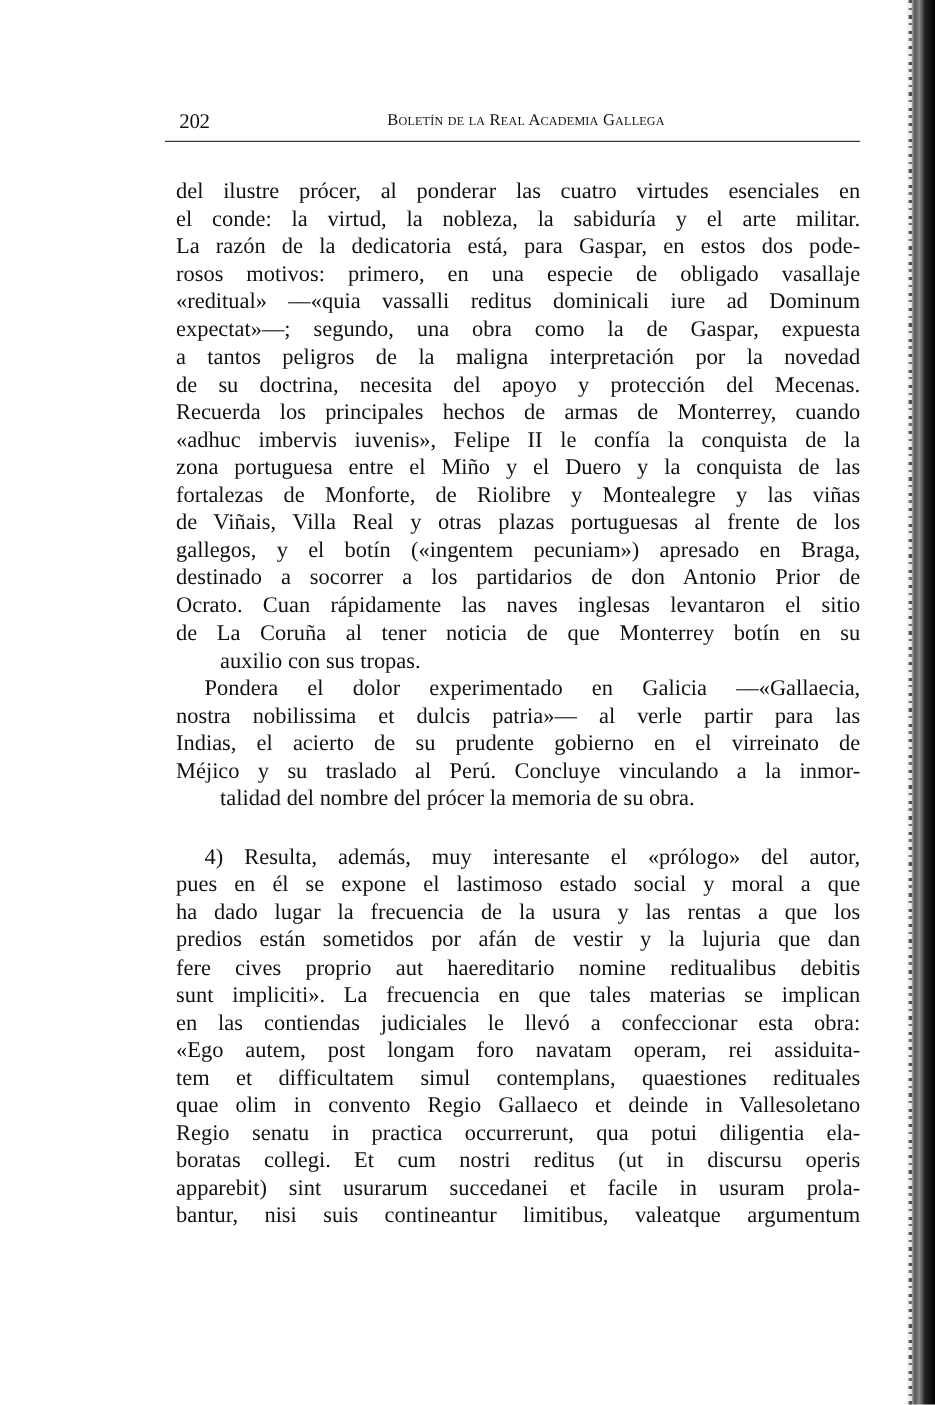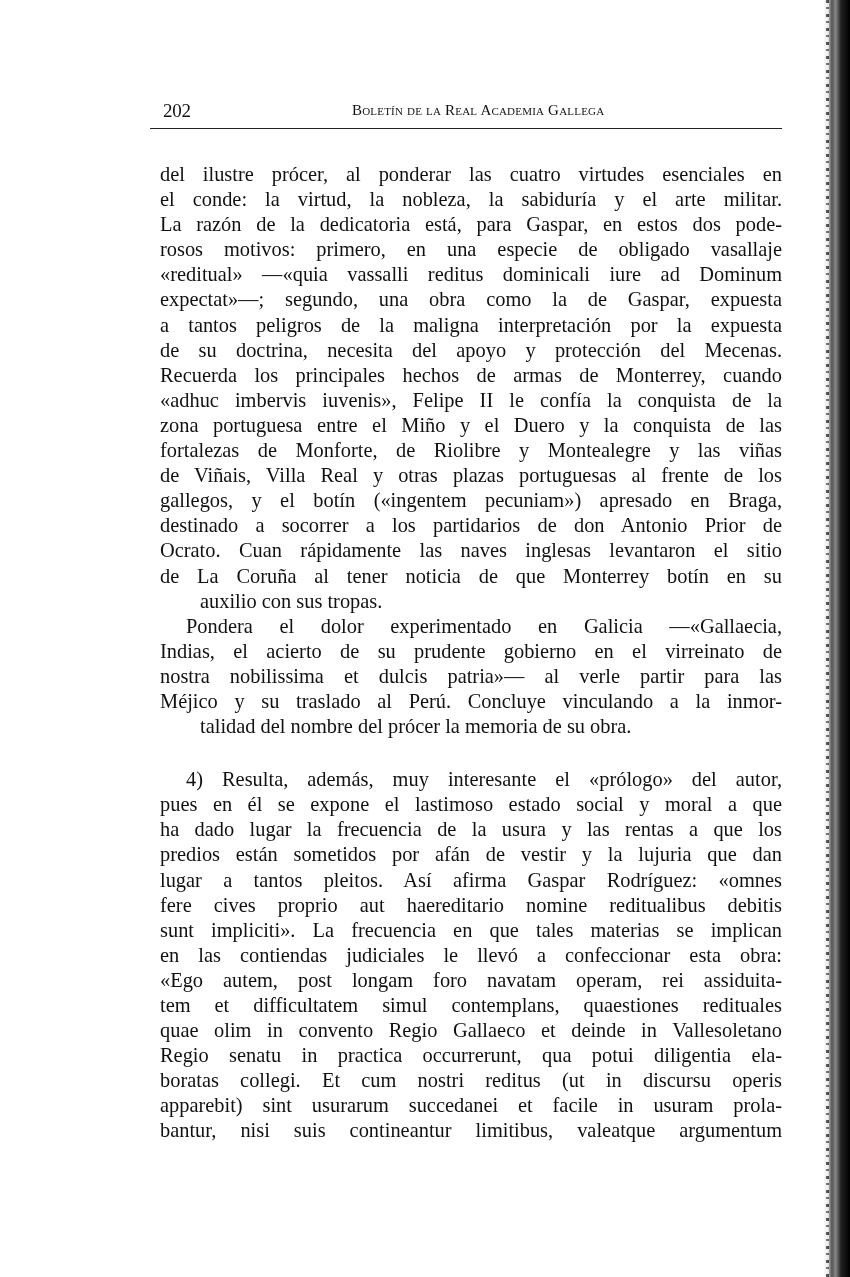--- a/index.html
+++ b/index.html
@@ -52,47 +52,46 @@
   <div class="head-rule"></div>
 
   <div class="body-text">
     <div id="p0">
         <span class="line">del ilustre prócer, al ponderar las cuatro virtudes esenciales en</span>
         <span class="line">el conde: la virtud, la nobleza, la sabiduría y el arte militar.</span>
         <span class="line">La razón de la dedicatoria está, para Gaspar, en estos dos pode-</span>
         <span class="line">rosos motivos: primero, en una especie de obligado vasallaje</span>
         <span class="line">«reditual» —«quia vassalli reditus dominicali iure ad Dominum</span>
         <span class="line">expectat»—; segundo, una obra como la de Gaspar, expuesta</span>
-        <span class="line">a tantos peligros de la maligna interpretación por la expuesta</span>
+        <span class="line">a tantos peligros de la maligna interpretación por la novedad</span>
         <span class="line">de su doctrina, necesita del apoyo y protección del Mecenas.</span>
         <span class="line">Recuerda los principales hechos de armas de Monterrey, cuando</span>
         <span class="line">«adhuc imbervis iuvenis», Felipe II le confía la conquista de la</span>
         <span class="line">zona portuguesa entre el Miño y el Duero y la conquista de las</span>
         <span class="line">fortalezas de Monforte, de Riolibre y Montealegre y las viñas</span>
         <span class="line">de Viñais, Villa Real y otras plazas portuguesas al frente de los</span>
         <span class="line">gallegos, y el botín («ingentem pecuniam») apresado en Braga,</span>
         <span class="line">destinado a socorrer a los partidarios de don Antonio Prior de</span>
         <span class="line">Ocrato. Cuan rápidamente las naves inglesas levantaron el sitio</span>
         <span class="line">de La Coruña al tener noticia de que Monterrey botín en su</span>
         <span class="line last">auxilio con sus tropas.</span>
       </div>
     <div id="p1">
         <span class="line indent">Pondera el dolor experimentado en Galicia —«Gallaecia,</span>
+        <span class="line">nostra nobilissima et dulcis patria»— al verle partir para las</span>
         <span class="line">Indias, el acierto de su prudente gobierno en el virreinato de</span>
-        <span class="line">nostra nobilissima et dulcis patria»— al verle partir para las</span>
         <span class="line">Méjico y su traslado al Perú. Concluye vinculando a la inmor-</span>
         <span class="line last">talidad del nombre del prócer la memoria de su obra.</span>
       </div>
     <div class="para-gap"></div>
     <div id="p2">
       <span class="line indent"><span>4) Resulta, además, muy interesante el </span><span class="it">«prólogo»</span><span> del autor,</span></span>
     <span class="line">pues en él se expone el lastimoso estado social y moral a que</span>
         <span class="line">ha dado lugar la frecuencia de la usura y las rentas a que los</span>
         <span class="line">predios están sometidos por afán de vestir y la lujuria que dan</span>
-        <span class="line">lugar a tantos pleitos. Así afirma Gaspar Rodríguez: «omnes</span>
         <span class="line">fere cives proprio aut haereditario nomine reditualibus debitis</span>
         <span class="line">sunt impliciti». La frecuencia en que tales materias se implican</span>
         <span class="line">en las contiendas judiciales le llevó a confeccionar esta obra:</span>
         <span class="line">«Ego autem, post longam foro navatam operam, rei assiduita-</span>
         <span class="line">tem et difficultatem simul contemplans, quaestiones redituales</span>
         <span class="line">quae olim in convento Regio Gallaeco et deinde in Vallesoletano</span>
         <span class="line">Regio senatu in practica occurrerunt, qua potui diligentia ela-</span>
         <span class="line">boratas collegi. Et cum nostri reditus (ut in discursu operis</span>
         <span class="line">apparebit) sint usurarum succedanei et facile in usuram prola-</span>
         <span class="line">bantur, nisi suis contineantur limitibus, valeatque argumentum</span>

